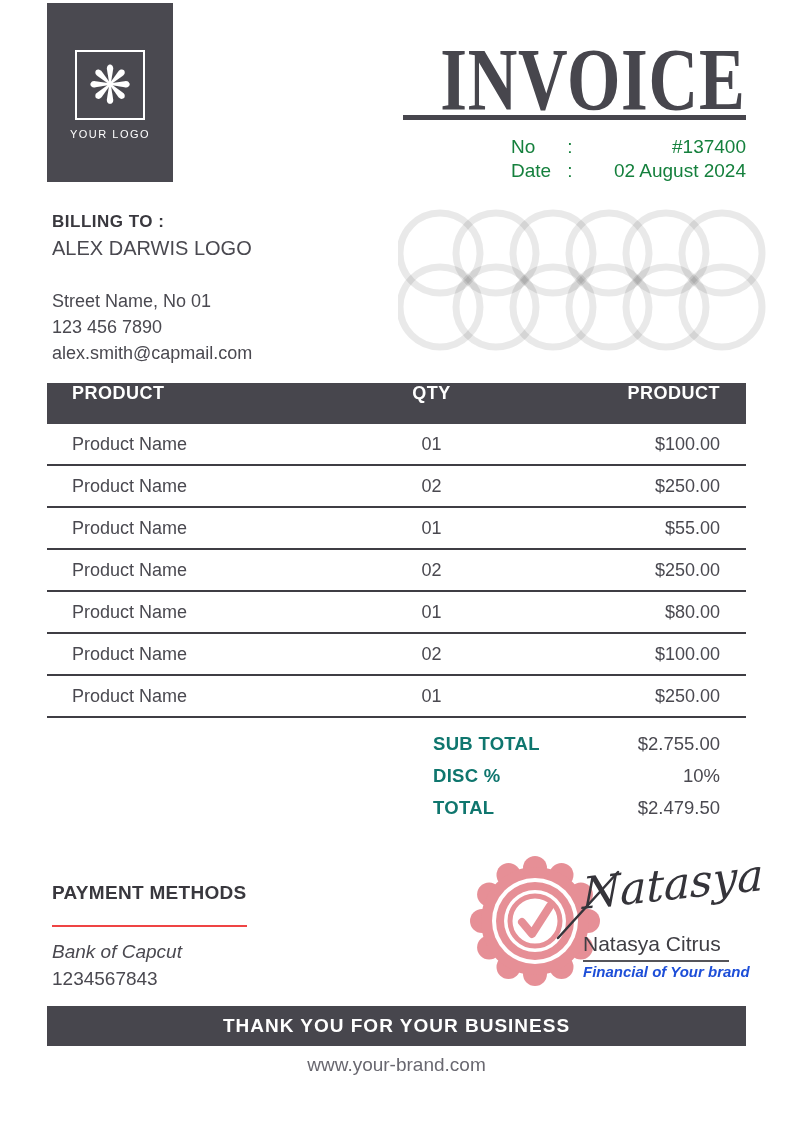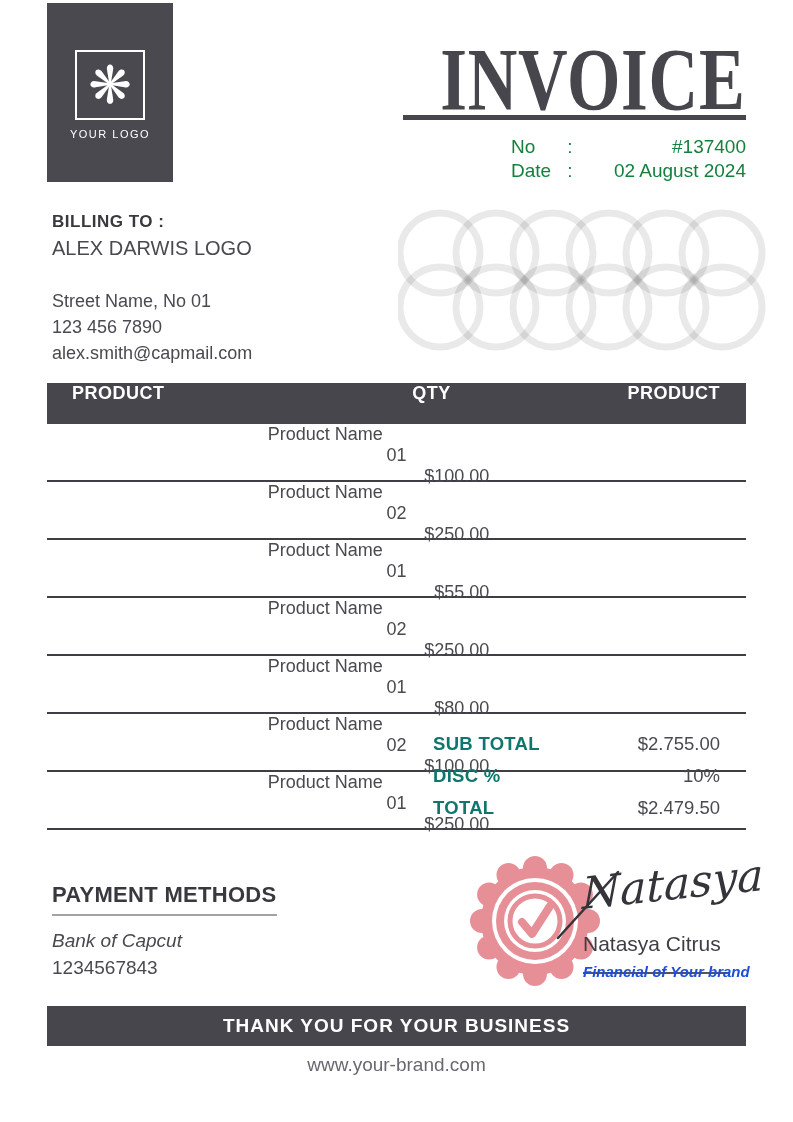--- a/index.html
+++ b/index.html
@@ -33,46 +33,46 @@
   .billing-name { font-size:20px; margin-top:5px; color:#4a4950; }
   .billing-lines { margin-top:28px; line-height:26px; color:#4a4950; }
 
   
   .circles { position:absolute; left:398px; top:205px; }
 
   
   .table { position:absolute; left:47px; top:383px; width:699px; }
   .t-head { display:flex; height:41px; background:#47464d; color:#ffffff;
             font-weight:700; font-size:18px; letter-spacing:0.5px; }
-  .t-row { display:flex; align-items:center; height:58px; border-bottom:2px solid #3f3e44; font-size:18px; color:#4a4950;flex-direction:column; }
+  .t-row { display:flex; align-items:center; height:42px; border-bottom:2px solid #3f3e44; font-size:18px; color:#4a4950; }
   .col-product { width:44%; padding-left:25px; text-align:left; }
   .col-qty { width:22%; text-align:center; }
   .col-amount { width:34%; padding-right:26px; text-align:right; }
 
   
   .totals { position:absolute; left:433px; top:728px; width:287px; font-size:18.5px; }
   .totals-row { display:flex; height:32px; align-items:center; }
   .totals-label { font-weight:700; color:#0f766e; letter-spacing:0.3px; }
   .totals-value { flex:1; text-align:right; color:#4a4950; }
 
   
   .payment { position:absolute; left:52px; top:882px; }
-  .payment-heading { font-size:22px; font-weight:700; color:#39383e; letter-spacing:0.3px;
-                     border-bottom:2px solid #a3a3a3; padding-bottom:6px; width:fit-content; }
+  .payment-heading { font-size:19px; font-weight:700; color:#39383e; letter-spacing:0.3px;
+                     border-bottom:2px solid #ef4444; padding-bottom:21px; width:fit-content; }
   .payment-bank { margin-top:12px; font-style:italic; font-size:19px; line-height:26px; }
   .payment-account { font-size:19px; line-height:27px; }
 
   
   .stamp { position:absolute; left:470px; top:856px; }
   .sig-flourish { position:absolute; left:556px; top:868px; }
   .sig-script { position:absolute; left:582px; top:868px; width:170px; font-family:"DejaVu Serif", serif;
                 font-style:italic; font-size:44px; color:#35343a; transform:rotate(-6deg) skewX(-6deg);
                 transform-origin:left bottom; white-space:nowrap; }
   .sig-name { position:absolute; left:583px; top:932px; font-size:21px; color:#3f3e44;
-              border-bottom:2px solid #55545a; padding-bottom:16px; padding-right:8px; }
+              border-bottom:2px solid #55545a; padding-bottom:4px; padding-right:8px; }
   .sig-title { position:absolute; left:583px; top:963px; font-size:15px; font-style:italic; font-weight:700; color:#1d4ed8; }
 
   
   .footer-bar { position:absolute; left:47px; top:1006px; width:699px; height:40px; background:#47464d;
                 display:flex; align-items:center; justify-content:center; color:#ffffff; font-weight:700;
                 font-size:19px; letter-spacing:1px; }
   .website { position:absolute; left:0; top:1054px; width:100%; text-align:center; font-size:19px; color:#696870; }
 </style>
 </head>
 <body>

